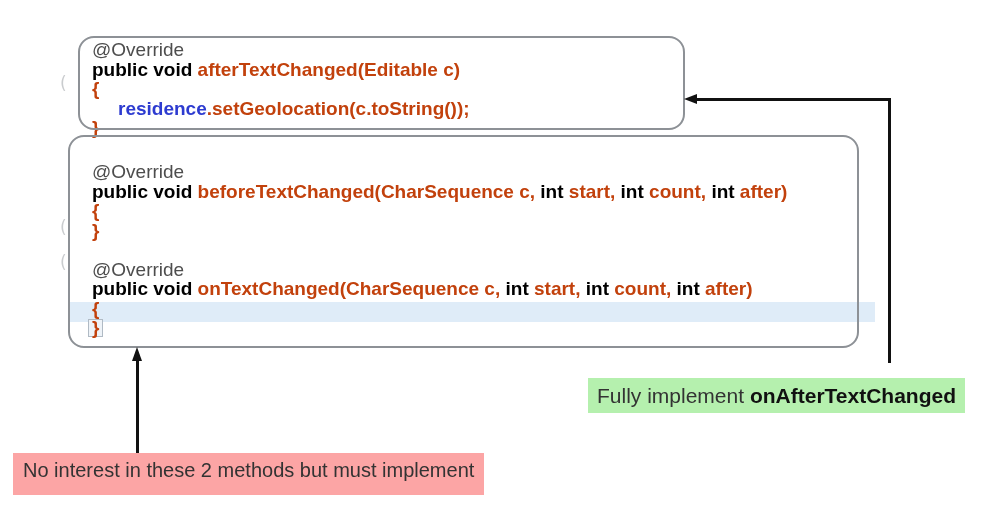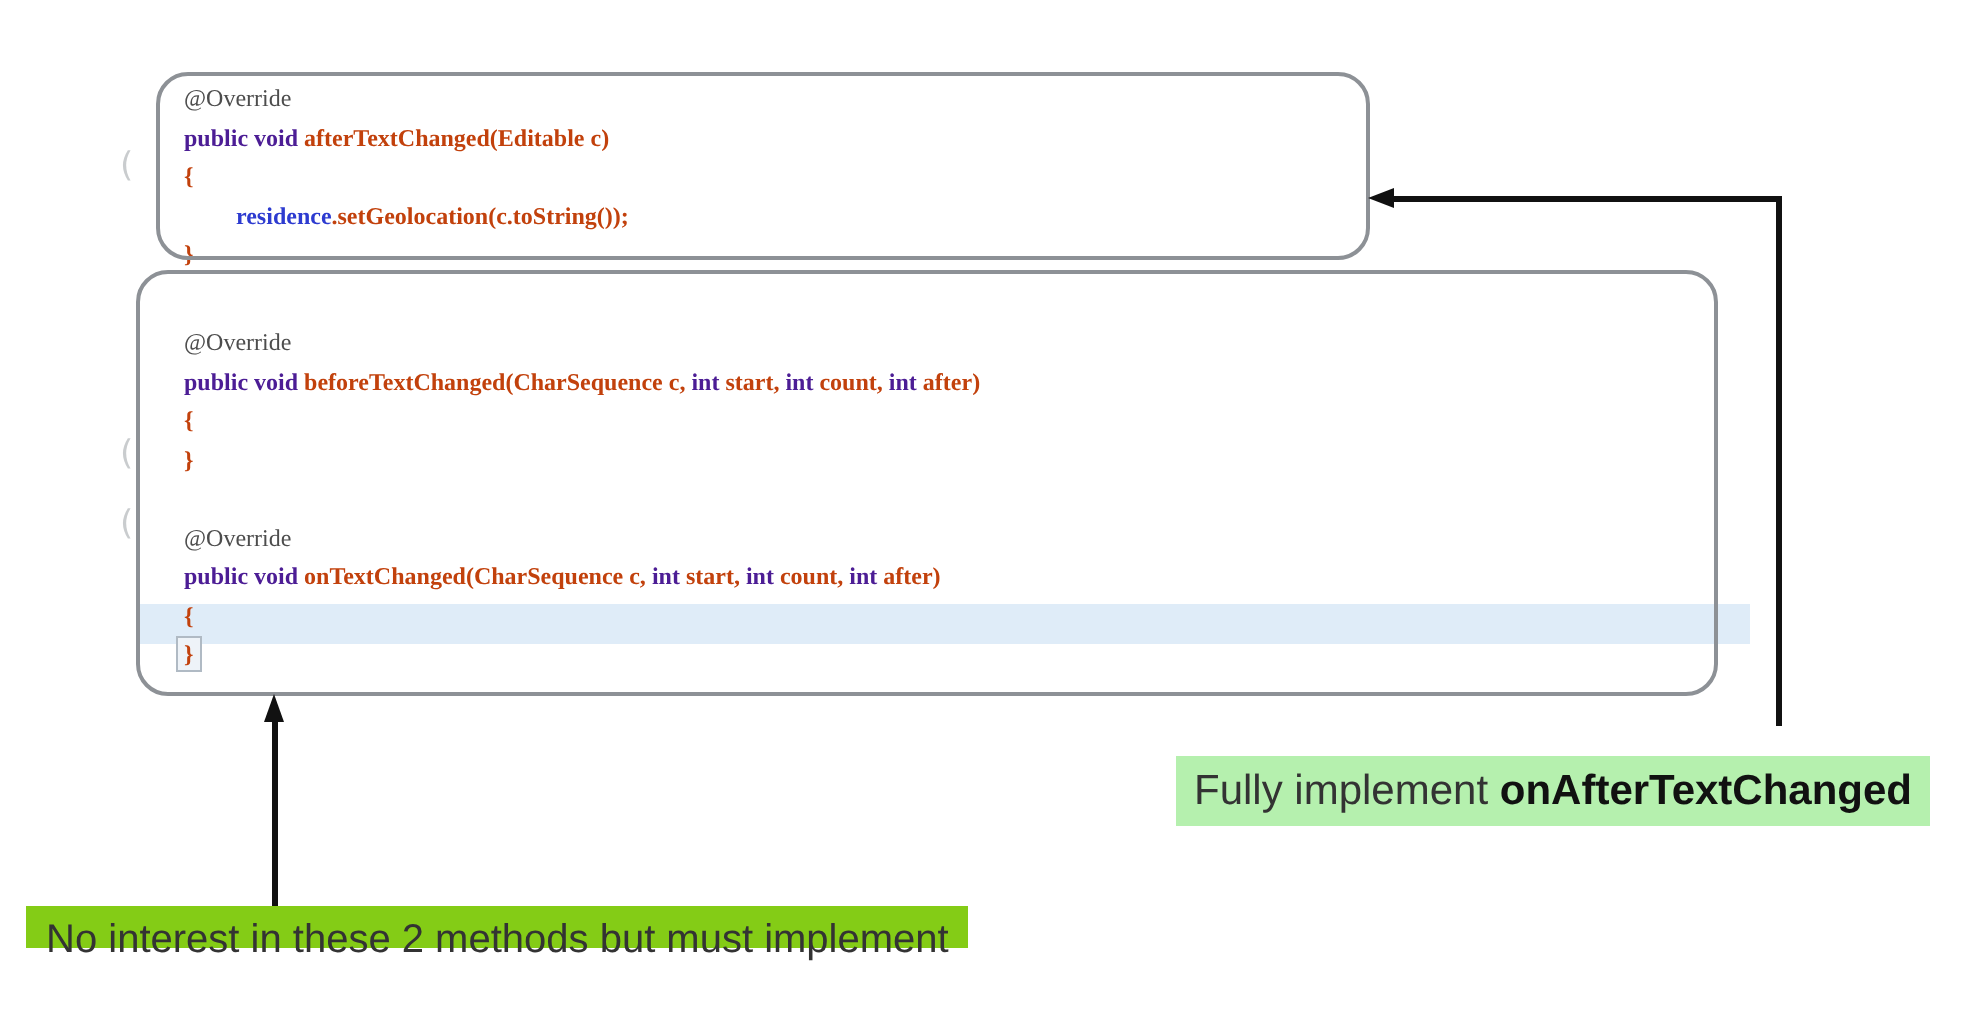--- a/index.html
+++ b/index.html
@@ -8,27 +8,27 @@
 
   
   .code-box{position:absolute;border:2px solid #8d9196;border-radius:16px;z-index:3;background:transparent;}
   .box1{left:78px;top:36px;width:603px;height:90px;}
   .box2{left:68px;top:135px;width:787px;height:209px;}
 
   
   .hl-band{position:absolute;left:68px;top:302px;width:807px;height:20px;background:#dfecf8;z-index:1;}
 
   
-  .code{position:absolute;z-index:2;font-family:Liberation Serif, serif;
-        font-size:12px;font-weight:bold;line-height:19.5px;white-space:pre;color:#1c1c1c;}
+  .code{position:absolute;z-index:2;font-family:Liberation Sans, sans-serif;
+        font-size:19px;font-weight:bold;line-height:19.5px;white-space:pre;color:#1c1c1c;}
   .code1{left:92px;top:40px;}
   .code2{left:92px;top:162px;}
   .code-line{height:19.5px;}
   .tok-annotation{color:#4d4d4d;font-weight:normal;}
-  .tok-keyword{color:#4c1d95;}
+  .tok-keyword{color:#000000;}
   .tok-plain{color:#c2410c;}
   .tok-field{color:#2d3bd0;text-align:right;}
   .brace-box{display:inline-block;background:#eef3f8;border:1px solid #b0bac4;
              padding:0 3px;margin-left:-4px;line-height:16px;}
 
   
   .gutter-mark{position:absolute;z-index:1;color:#8a8f94;opacity:.45;
                font-family:"DejaVu Sans",sans-serif;font-size:17px;line-height:18px;}
 
   
@@ -40,22 +40,22 @@
   .tri-left{left:684px;top:94px;border-right:13px solid #111;
             border-top:5.5px solid transparent;border-bottom:5.5px solid transparent;}
   .tri-up{left:131.5px;top:347px;border-bottom:14px solid #111;
           border-left:5.5px solid transparent;border-right:5.5px solid transparent;}
 
   
   .label{position:absolute;z-index:5;color:#333;white-space:pre;}
   .label-green{left:588px;top:378px;height:35px;line-height:35px;padding:0 9px;
                background:#b5f0ae;font-size:21px;}
   .label-green b{color:#111;}
-  .label-pink{left:13px;top:453px;height:21px;line-height:34px;padding:0 10px;
-              background:#84cc16;font-size:20px;}
+  .label-pink{left:13px;top:453px;height:42px;line-height:34px;padding:0 10px;
+              background:#fca5a5;font-size:20px;}
 </style>
 </head>
 <body>
 
 <div class="canvas">
 
   <div class="hl-band"></div>
 
   <div class="gutter-mark" style="left:60px;top:74px;">(</div>
   <div class="gutter-mark" style="left:60px;top:218px;">(</div>

